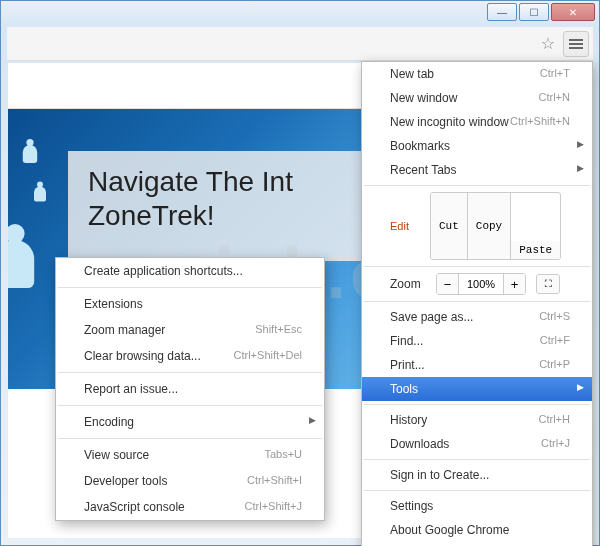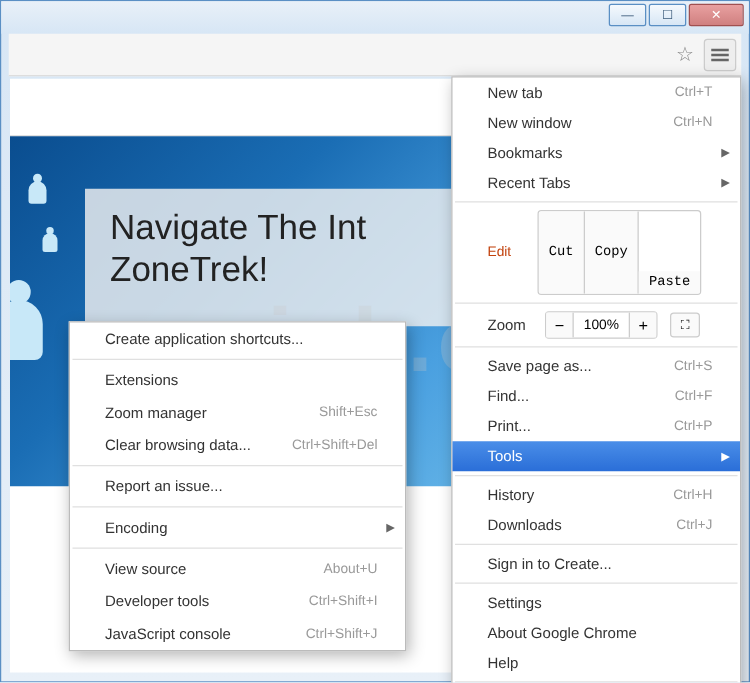--- a/index.html
+++ b/index.html
@@ -31,21 +31,21 @@
 .person { position: absolute; width: 24px; height: 30px; background: #c8e8f8; border-radius: 12px 12px 4px 4px; }
 .person::before { content: ''; position: absolute; top: -10px; left: 6px; width: 12px; height: 12px; background: #c8e8f8; border-radius: 50%; }
 .p1 { top: 20px; left: 20px; transform: scale(0.6); }
 .p2 { top: 60px; left: 30px; transform: scale(0.5); }
 .p3 { top: 130px; left: 5px; transform: scale(1.6); }
 
 .watermark { position: absolute; top: 50%; left: 50%; transform: translate(-50%, -50%); font-size: 72px; font-weight: 700; color: rgba(200,200,200,0.28); letter-spacing: 4px; pointer-events: none; z-index: 1; }
 
 
 .main-menu { position: absolute; top: 60px; right: 6px; width: 232px; background: #fff; border: 1px solid #bbb; box-shadow: 2px 4px 12px rgba(0,0,0,0.3); z-index: 100; font-size: 12px; }
-.menu-item { display: flex; justify-content: space-between; align-items: center; padding: 5px 22px 5px 28px; color: #333; cursor: pointer; position: relative; }
+.menu-item { display: flex; justify-content: space-between; align-items: flex-start; padding: 5px 22px 5px 28px; color: #333; cursor: pointer; position: relative; }
 .menu-item.highlighted { background: linear-gradient(to bottom, #4a8ee8, #2a6ed8); color: #fff; }
 .menu-item .shortcut { color: #999; font-size: 11px; }
 .menu-sep { height: 1px; background: #e0e0e0; margin: 3px 2px; }
 .submenu-arrow { position: absolute; right: 8px; color: #666; font-size: 9px; }
 .menu-item.highlighted .submenu-arrow { color: #fff; }
 
 .edit-row { display: flex; align-items: center; padding: 3px 6px 3px 28px; }
 .edit-label { flex: 0 0 40px; color: #c2410c; font-size: 11px; }
 .edit-btns { display: flex; border: 1px solid #ccc; border-radius: 3px; overflow: hidden; }
 .edit-btns button { background: #fafafa; border: none; border-right: 1px solid #ccc; padding: 3px 8px; font-size: 11px; cursor: pointer; font-family: Liberation Mono, monospace; }
@@ -108,20 +108,24 @@
   <div class="main-menu">
     <div class="menu-item">
         <span>New tab</span>
         <span class="shortcut">Ctrl+T</span>
       </div>
     <div class="menu-item">
         <span>New window</span>
         <span class="shortcut">Ctrl+N</span>
       </div>
     <div class="menu-item">
+        <span>New incognito window</span>
+        <span class="shortcut">Ctrl+Shift+N</span>
+      </div>
+    <div class="menu-item">
         <span>Bookmarks</span>
         <span class="submenu-arrow">▶</span>
       </div>
     <div class="menu-item">
         <span>Recent Tabs</span>
         <span class="submenu-arrow">▶</span>
       </div>
     <div class="menu-sep"></div>
     <div class="edit-row">
       <span class="edit-label">Edit</span>
@@ -208,21 +212,21 @@
         <span>Report an issue...</span>
       </div>
     <div class="menu-sep"></div>
     <div class="menu-item">
         <span>Encoding</span>
         <span class="submenu-arrow">▶</span>
       </div>
     <div class="menu-sep"></div>
     <div class="menu-item">
         <span>View source</span>
-        <span class="shortcut">About+U</span>
+        <span class="shortcut">Tabs+U</span>
       </div>
     <div class="menu-item">
         <span>Developer tools</span>
         <span class="shortcut">Ctrl+Shift+I</span>
       </div>
     <div class="menu-item">
         <span>JavaScript console</span>
         <span class="shortcut">Ctrl+Shift+J</span>
       </div>
   </div>

